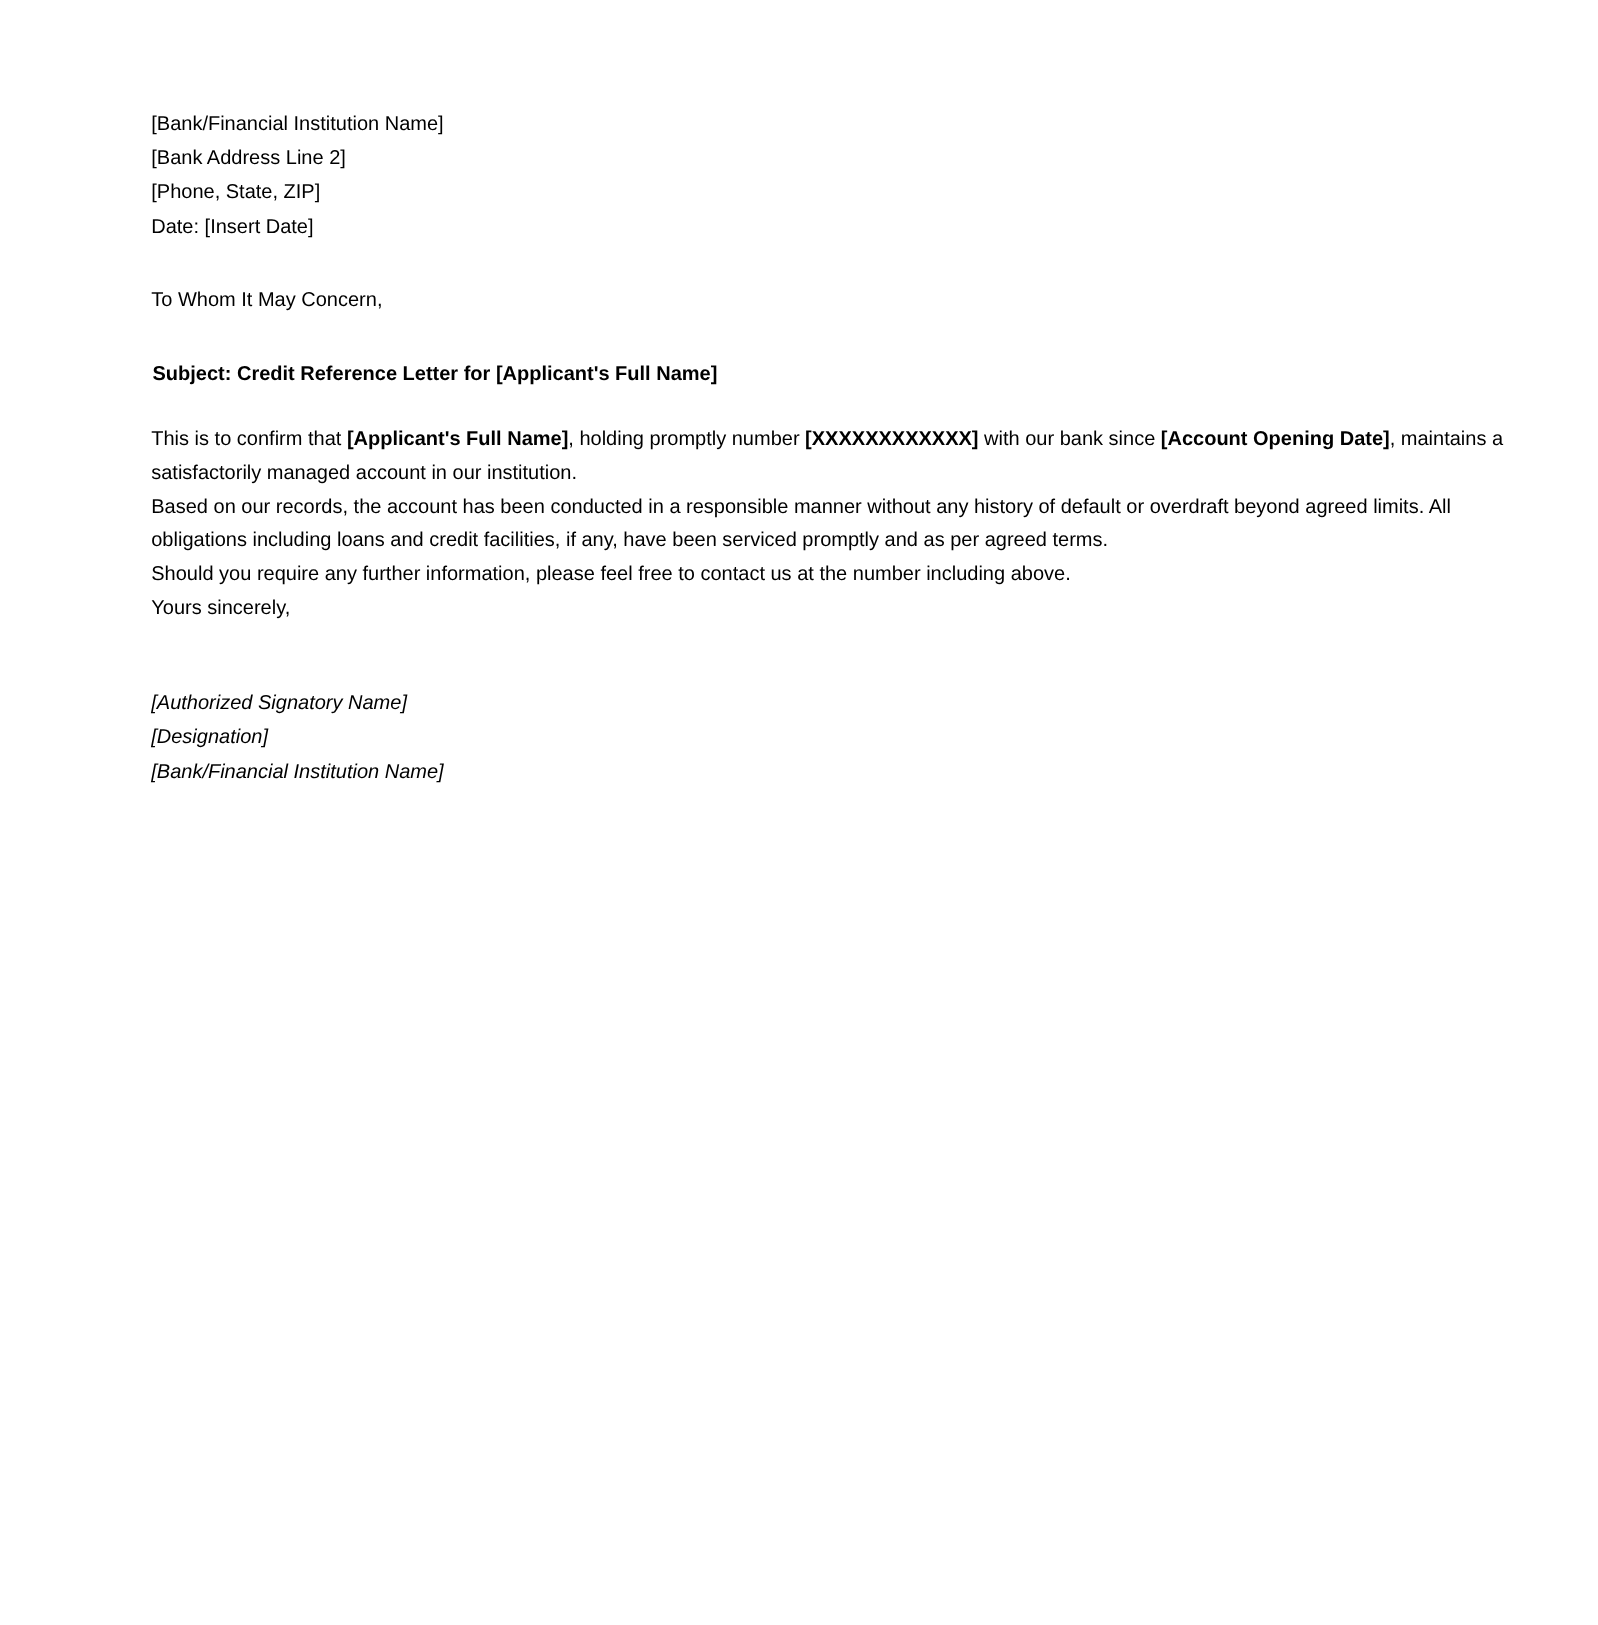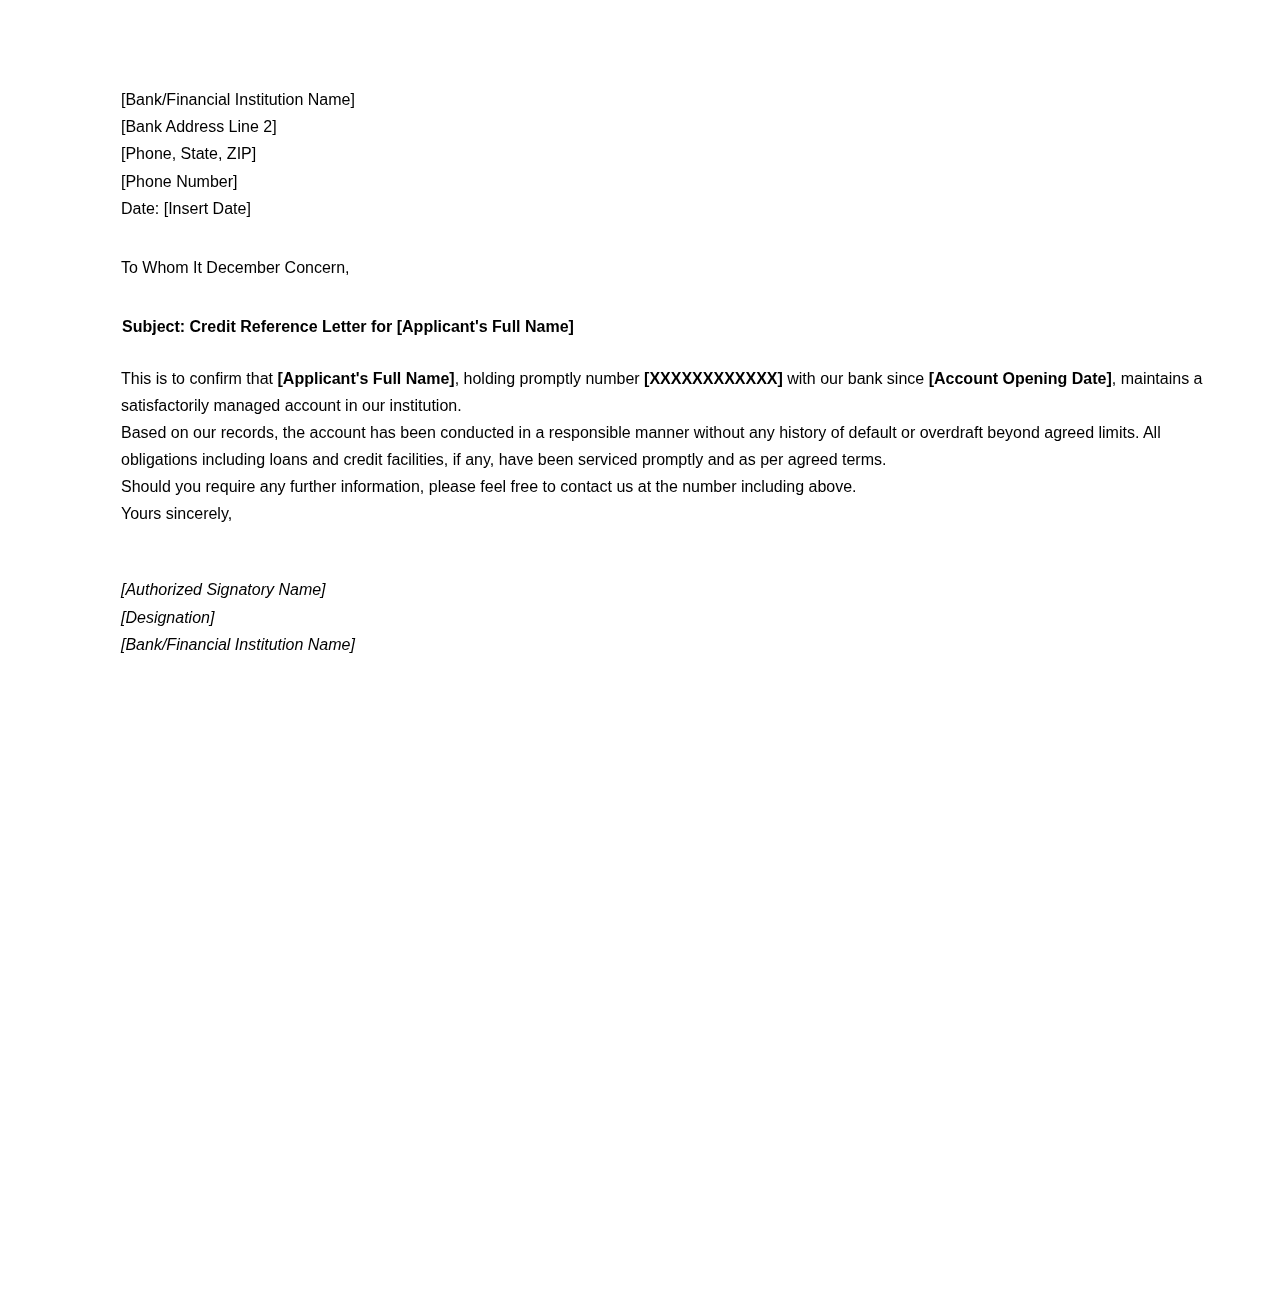--- a/index.html
+++ b/index.html
@@ -38,25 +38,24 @@
   </style>
 </head>
 <body>
 
 <div class="page">
 
   <div class="block">
     <p class="line">[Bank/Financial Institution Name]</p>
     <p class="line">[Bank Address Line 2]</p>
     <p class="line">[Phone, State, ZIP]</p>
-    <p class="line">[Phone Number]</p>
     <p class="line">Date: [Insert Date]</p>
   </div>
 
-  <p class="line gap-salutation">To Whom It December Concern,</p>
+  <p class="line gap-salutation">To Whom It May Concern,</p>
 
   <p class="line gap-subject subject">Subject: Credit Reference Letter for [Applicant's Full Name]</p>
 
   <div class="block gap-body">
     <p class="para"><span>This is to confirm that </span><b>[Applicant's Full Name]</b><span>, holding promptly number </span><b>[XXXXXXXXXXXX]</b><span> with our bank since </span><b>[Account Opening Date]</b><span>, maintains a satisfactorily managed account in our institution.</span></p>
     <p class="para">Based on our records, the account has been conducted in a responsible manner without any history of default or overdraft beyond agreed limits. All obligations including loans and credit facilities, if any, have been serviced promptly and as per agreed terms.</p>
     <p class="para">Should you require any further information, please feel free to contact us at the number including above.</p>
     <p class="para">Yours sincerely,</p>
   </div>
 

